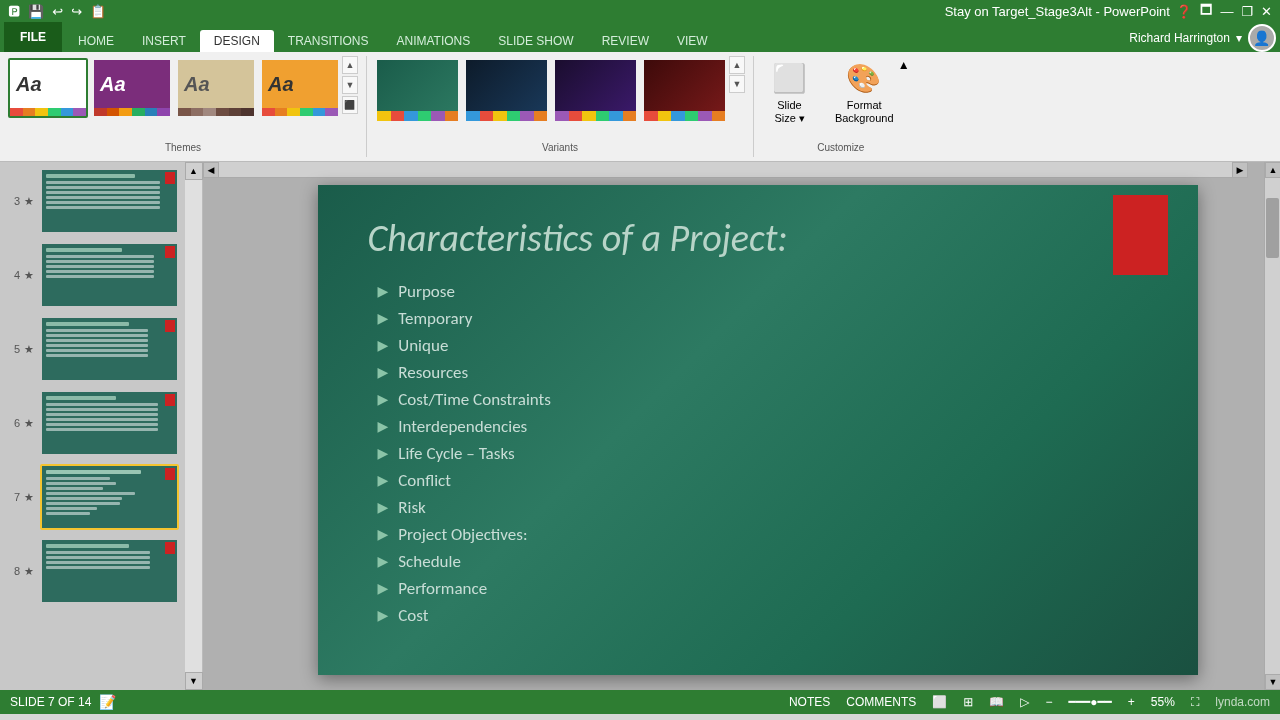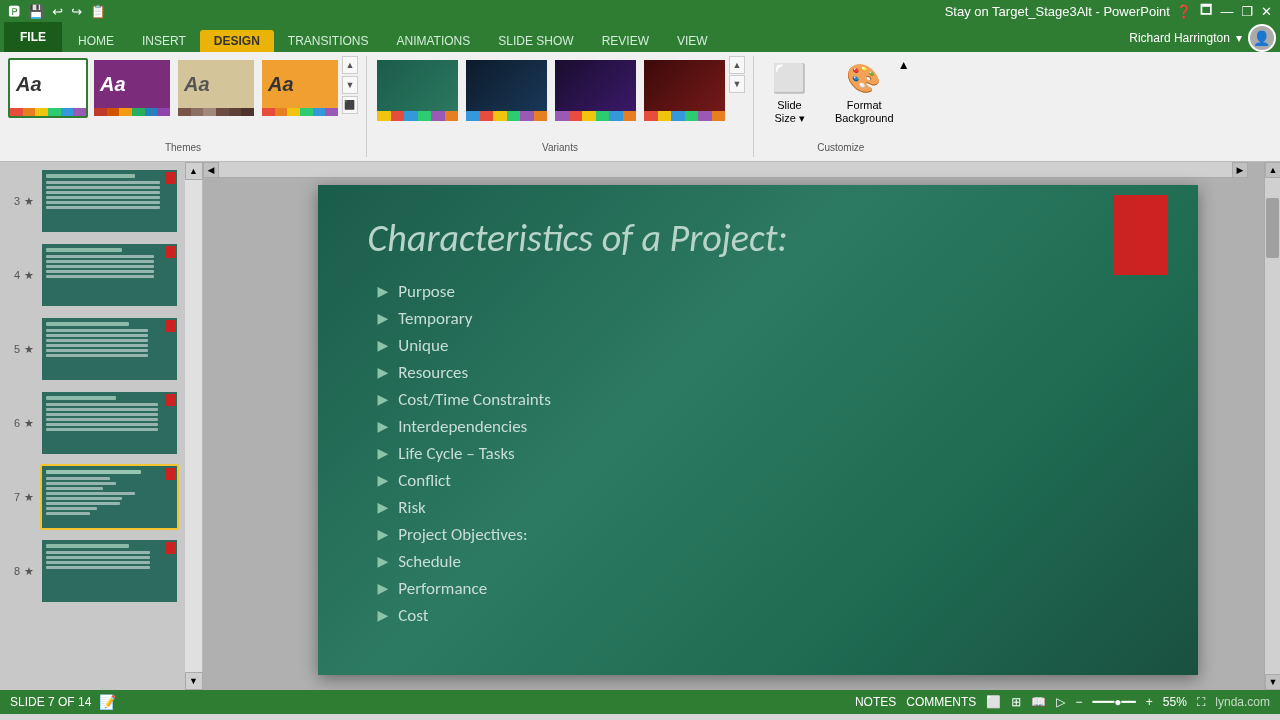--- a/index.html
+++ b/index.html
@@ -15,23 +15,23 @@
     }
     .ribbon-tab {
       padding: 4px 14px;
       font-size: 12px;
       color: #d4edda;
       cursor: pointer;
       border-radius: 3px 3px 0 0;
       background: transparent;
     }
     .ribbon-tab.active {
-      background: #eab308;
+      background: #ffffff;
       color: #333;
-      font-weight: 700;
+      font-weight: 400;
     }
 
     
     #ribbon {
       height: 110px;
       background: #f0f0f0;
       border-bottom: 1px solid #bbb;
       display: flex;
       align-items: stretch;
       padding: 4px 0;
@@ -287,21 +287,21 @@
       height: 24px;
       background: #2e7d32;
       display: flex;
       align-items: center;
       padding: 0 10px;
       gap: 16px;
       color: white;
       font-size: 12px;
     }
     .status-left { display: flex; align-items: center; gap: 8px; }
-    .status-right { margin-left: auto; display: flex; align-items: center; gap: 10px; }
+    .status-right { margin-left: auto; display: flex; align-items: center; gap: 16px; }
 
     
     .variant-scroll-group {
       display: flex;
       flex-direction: column;
       gap: 1px;
       justify-content: center;
     }
 
     

